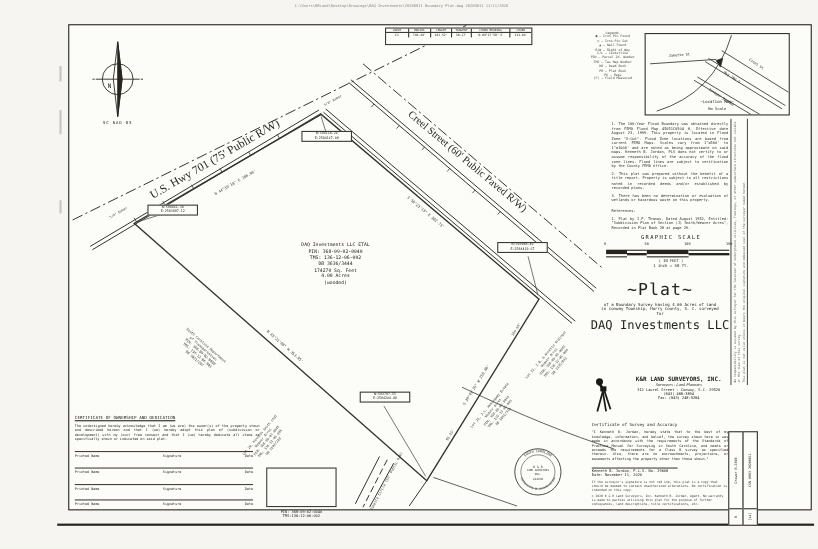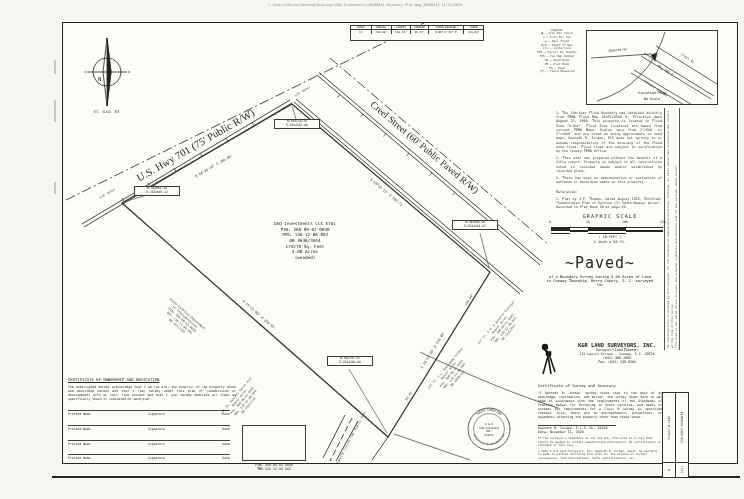--- a/index.html
+++ b/index.html
@@ -267,24 +267,25 @@
           <div class="b" style="width:18.6px;"></div>
           <div class="w" style="width:37.4px;"></div>
           <div class="b" style="width:37.4px;"></div>
         </div>
     </div>
     <div class="mono" style="text-align:center;font-size:3.4px;margin-top:3px;">( IN FEET )</div>
     <div class="mono" style="text-align:center;font-size:3.6px;margin-top:1px;">1 inch =  50  ft.</div>
   </div>
 
   <div style="position:absolute;left:525px;top:254px;width:150px;text-align:center;">
-    <div class="mono" style="font-size:15px;letter-spacing:1px;">~Paved~</div>
+    <div class="mono" style="font-size:15px;letter-spacing:1px;">~Plat~</div>
     <div class="mono" style="font-size:3.7px;margin-top:3px;">of a Boundary Survey having 4.00 Acres of Land</div>
     <div class="mono" style="font-size:3.7px;">in Conway Township, Horry County, S. C. surveyed</div>
     <div class="mono" style="font-size:3.7px;">for</div>
+    <div class="mono" style="font-size:11px;margin-top:2px;">DAQ Investments LLC</div>
   </div>
 
   <svg style="left:536px;top:343px;" width="22" height="34" viewBox="0 0 22 34">
     <g stroke="#1c1a16" stroke-width="1.6" fill="none">
       <circle cx="9" cy="4" r="2.4" fill="#1c1a16"></circle>
       <path d="M8,6 Q12,8 12,13" stroke-width="2.4"></path>
       <line x1="12" y1="13" x2="7" y2="31"></line>
       <line x1="12" y1="13" x2="15" y2="31"></line>
       <line x1="13" y1="11" x2="19" y2="29"></line>
       <rect x="10.5" y="9" width="4" height="3" fill="#1c1a16"></rect>

